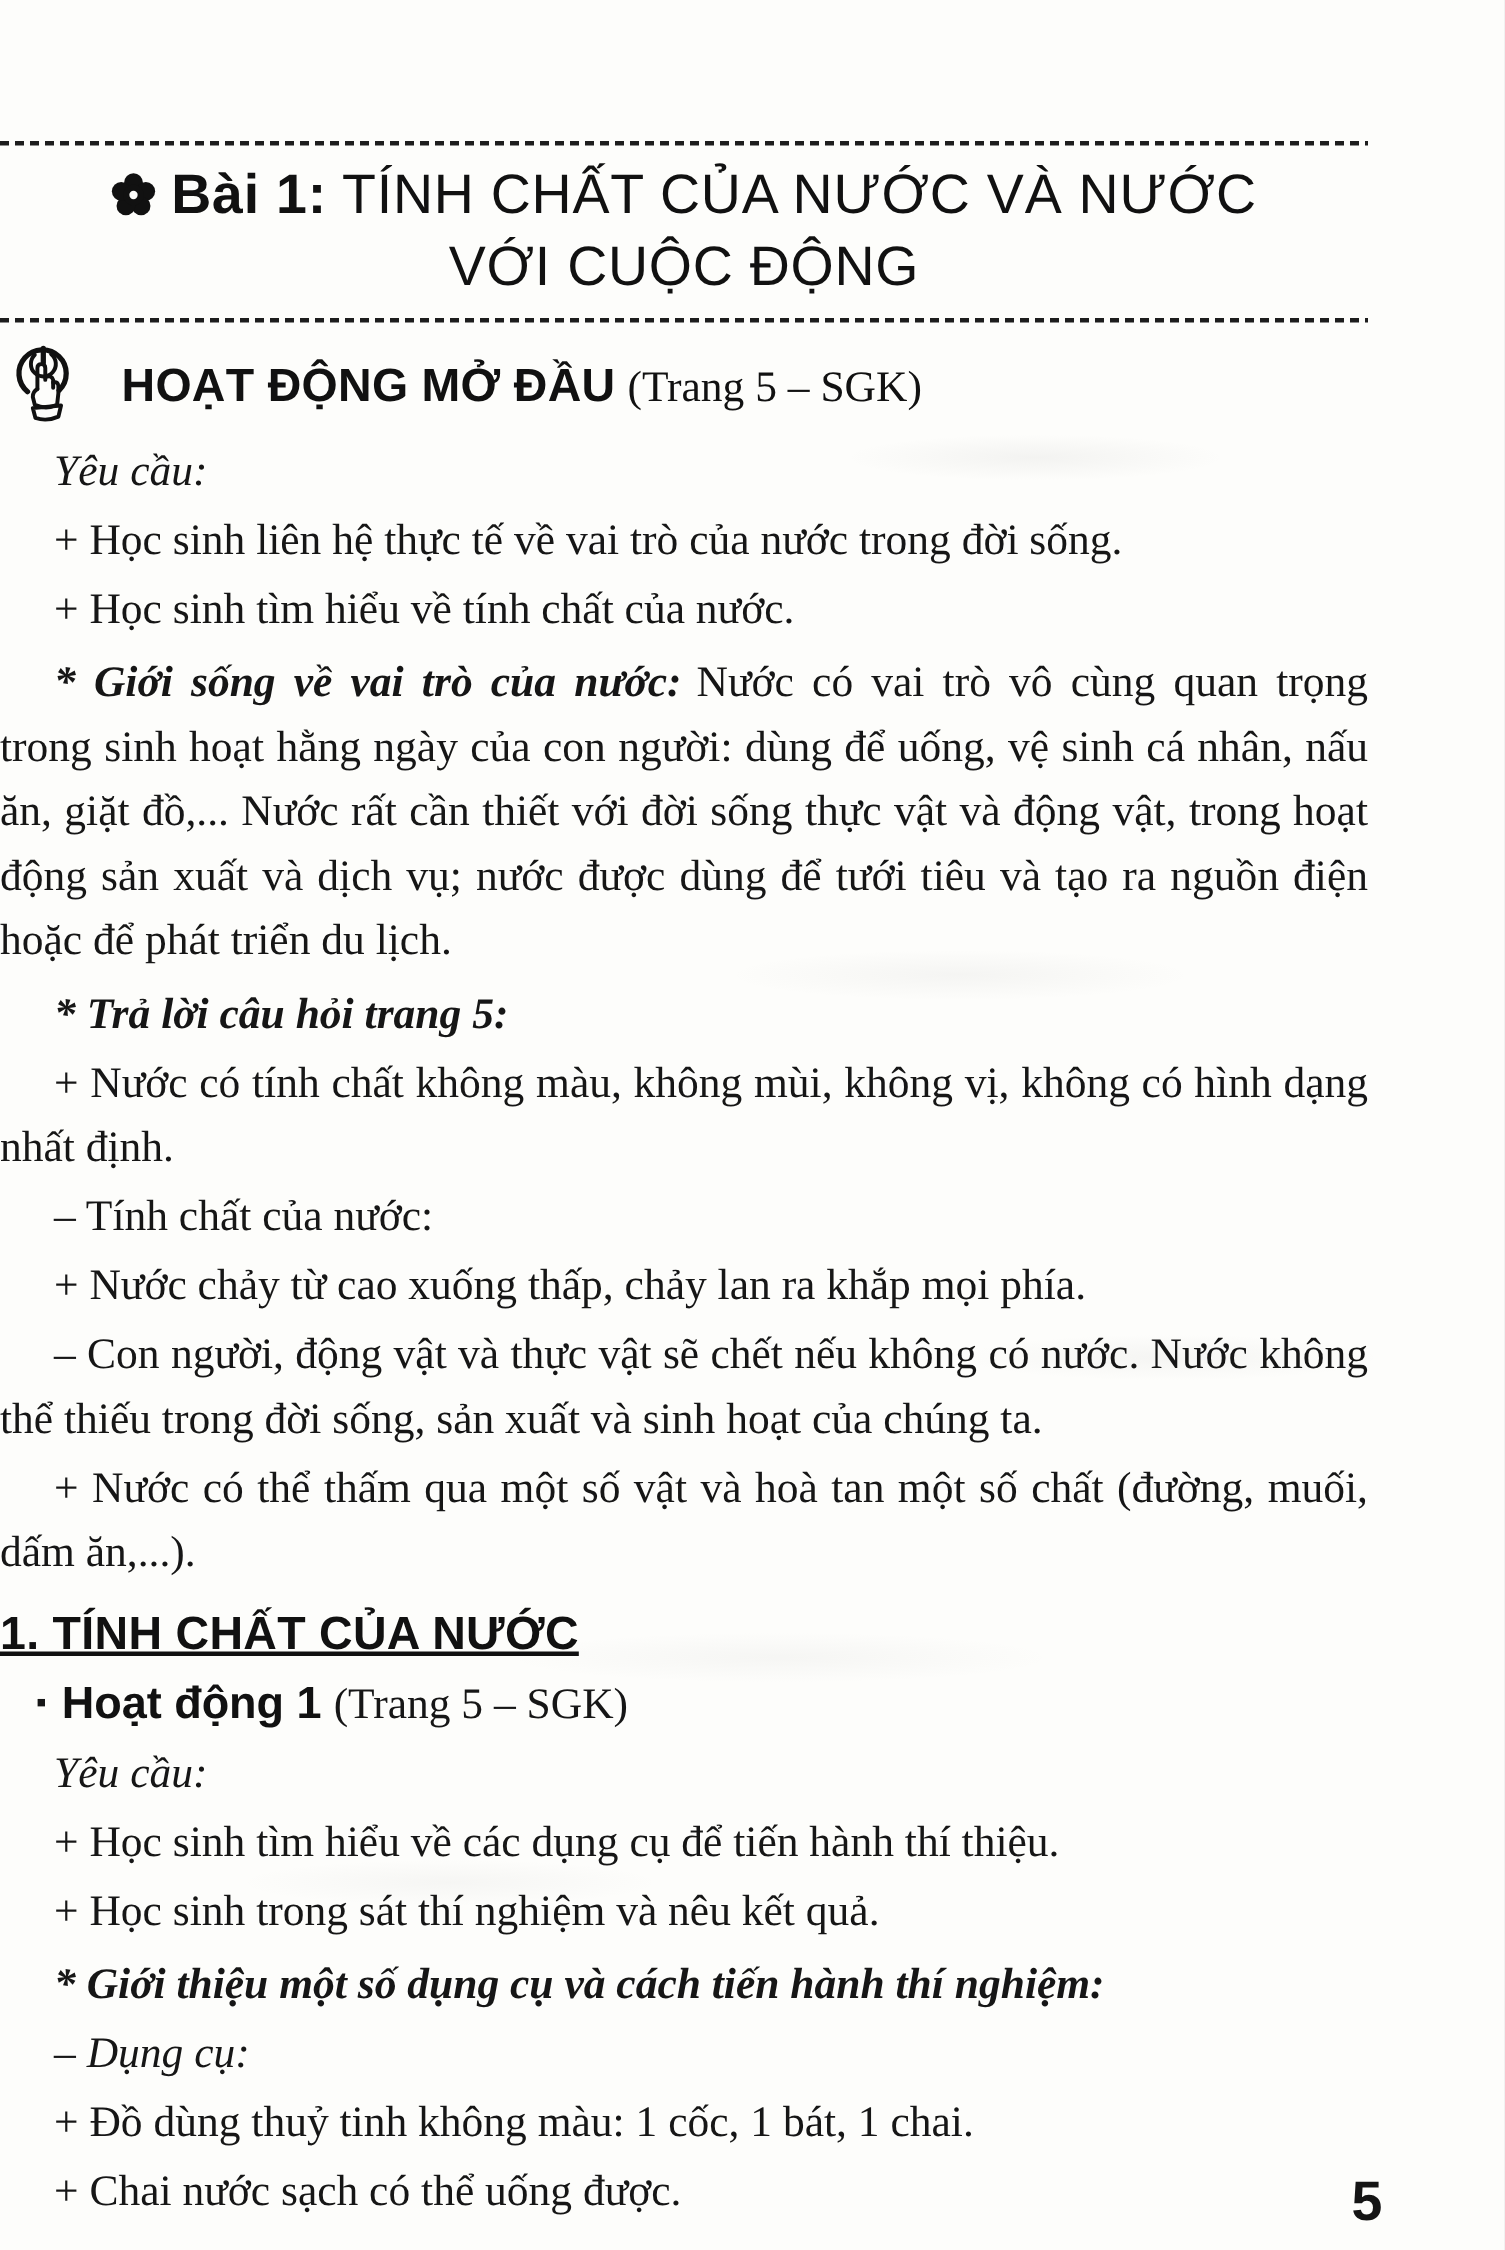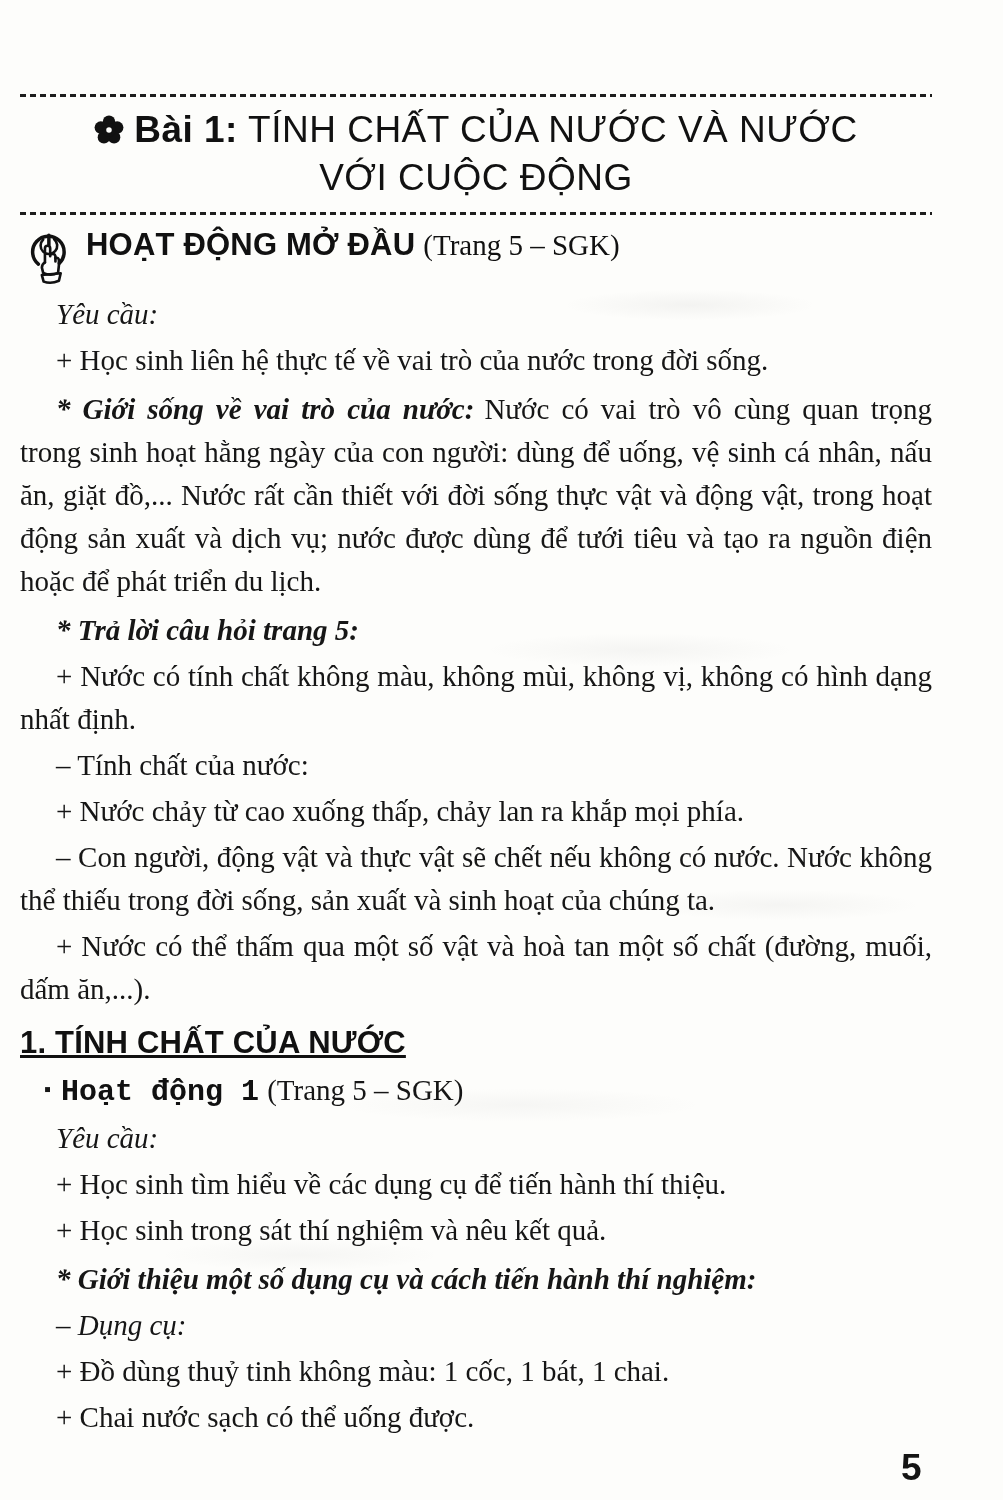--- a/index.html
+++ b/index.html
@@ -15,41 +15,41 @@
   
   .bleed{
     position:absolute;inset:0;pointer-events:none;
     background:
       radial-gradient(180px 22px at 690px 305px, rgba(110,110,110,.07), transparent 70%),
       radial-gradient(220px 24px at 640px 650px, rgba(110,110,110,.06), transparent 70%),
       radial-gradient(200px 22px at 780px 905px, rgba(110,110,110,.06), transparent 70%),
       radial-gradient(260px 24px at 520px 1105px, rgba(110,110,110,.05), transparent 70%),
       radial-gradient(200px 22px at 300px 1255px, rgba(110,110,110,.05), transparent 70%);
   }
-  .content{position:relative;margin-left:20px;width:912px;}
+  .content{position:relative;margin-left:0;width:912px;}
   .rule{
     height:3px;
     background:repeating-linear-gradient(90deg,#1d1d1d 0 6px,transparent 6px 10px);
   }
   .rule-top{margin-top:94px;}
   
   .title-block{
     text-align:center;
     padding:10px 0 12px;
     font-family:"Liberation Sans", sans-serif;
     font-size:37px;
     line-height:45px;
     letter-spacing:.5px;
     color:#111;
   }
   .title-bold{font-weight:800;}
   .flower{display:inline-block;vertical-align:-3px;margin-right:10px;}
   
   .activity-header{
-    display:flex;gap:10px;
+    display:flex;align-items:center;gap:25px;
     margin-top:12px;height:60px;
   }
   .activity-header h2{
     margin:0;
     font-family:"Liberation Sans", sans-serif;
     font-size:31px;font-weight:800;color:#111;
     letter-spacing:.2px;
   }
   .ref{
     font-family:"Liberation Serif", serif;
@@ -72,21 +72,21 @@
     font-size:31px;font-weight:800;color:#111;line-height:43px;
     letter-spacing:.2px;
     text-decoration:underline;
   }
   .activity-line{text-indent:24px;}
   .activity-line .bullet{
     font-family:"Liberation Sans", sans-serif;
     font-size:20px;vertical-align:4px;margin-right:10px;
   }
   .activity-line .act-label{
-    font-family:Liberation Mono, monospace;
+    font-family:Liberation Sans, sans-serif;
     font-weight:800;font-size:30px;color:#111;
   }
   .page-number{
     position:absolute;left:901px;top:1447px;
     font-family:"Liberation Sans", sans-serif;
     font-weight:700;font-size:37px;color:#141414;
   }
 </style>
 </head>
 <body>
@@ -131,20 +131,21 @@
           <path d="M40.5 35 q4 -1 4 3 v4" stroke-width="3"></path>
           <path d="M28.5 40 q-3.5 2 -3.5 6 l1.5 6 q8.5 4 17 0 l1 -9" stroke-width="3"></path>
           <path d="M25 54.5 l21.5 -2 l-2 8.5 q-9 4 -17.5 1 z" stroke-width="3"></path>
         </svg>
       </span>
       <h2><span>HOẠT ĐỘNG MỞ ĐẦU</span><span class="ref">(Trang 5 – SGK)</span></h2>
     </div>
 
     <p class="it sp-md">Yêu cầu:</p>
     <p class="sp-sm">+ Học sinh liên hệ thực tế về vai trò của nước trong đời sống.</p>
+    <p class="sp-sm">+ Học sinh tìm hiểu về tính chất của nước.</p>
 
     <p class="sp-md"><span class="lead-bi">* Giới sống về vai trò của nước:</span><span>Nước có vai trò vô cùng quan trọng trong sinh hoạt hằng ngày của con người: dùng để uống, vệ sinh cá nhân, nấu ăn, giặt đồ,... Nước rất cần thiết với đời sống thực vật và động vật, trong hoạt động sản xuất và dịch vụ; nước được dùng để tưới tiêu và tạo ra nguồn điện hoặc để phát triển du lịch.</span></p>
 
     <p class="sp-md"><span class="lead-bi">* Trả lời câu hỏi trang 5:</span></p>
 
     <p class="sp-sm">+ Nước có tính chất không màu, không mùi, không vị, không có hình dạng nhất định.</p>
     <p class="sp-sm">– Tính chất của nước:</p>
     <p class="sp-sm">+ Nước chảy từ cao xuống thấp, chảy lan ra khắp mọi phía.</p>
     <p class="sp-sm">– Con người, động vật và thực vật sẽ chết nếu không có nước. Nước không thể thiếu trong đời sống, sản xuất và sinh hoạt của chúng ta.</p>
     <p class="sp-sm">+ Nước có thể thấm qua một số vật và hoà tan một số chất (đường, muối, dấm ăn,...).</p>

